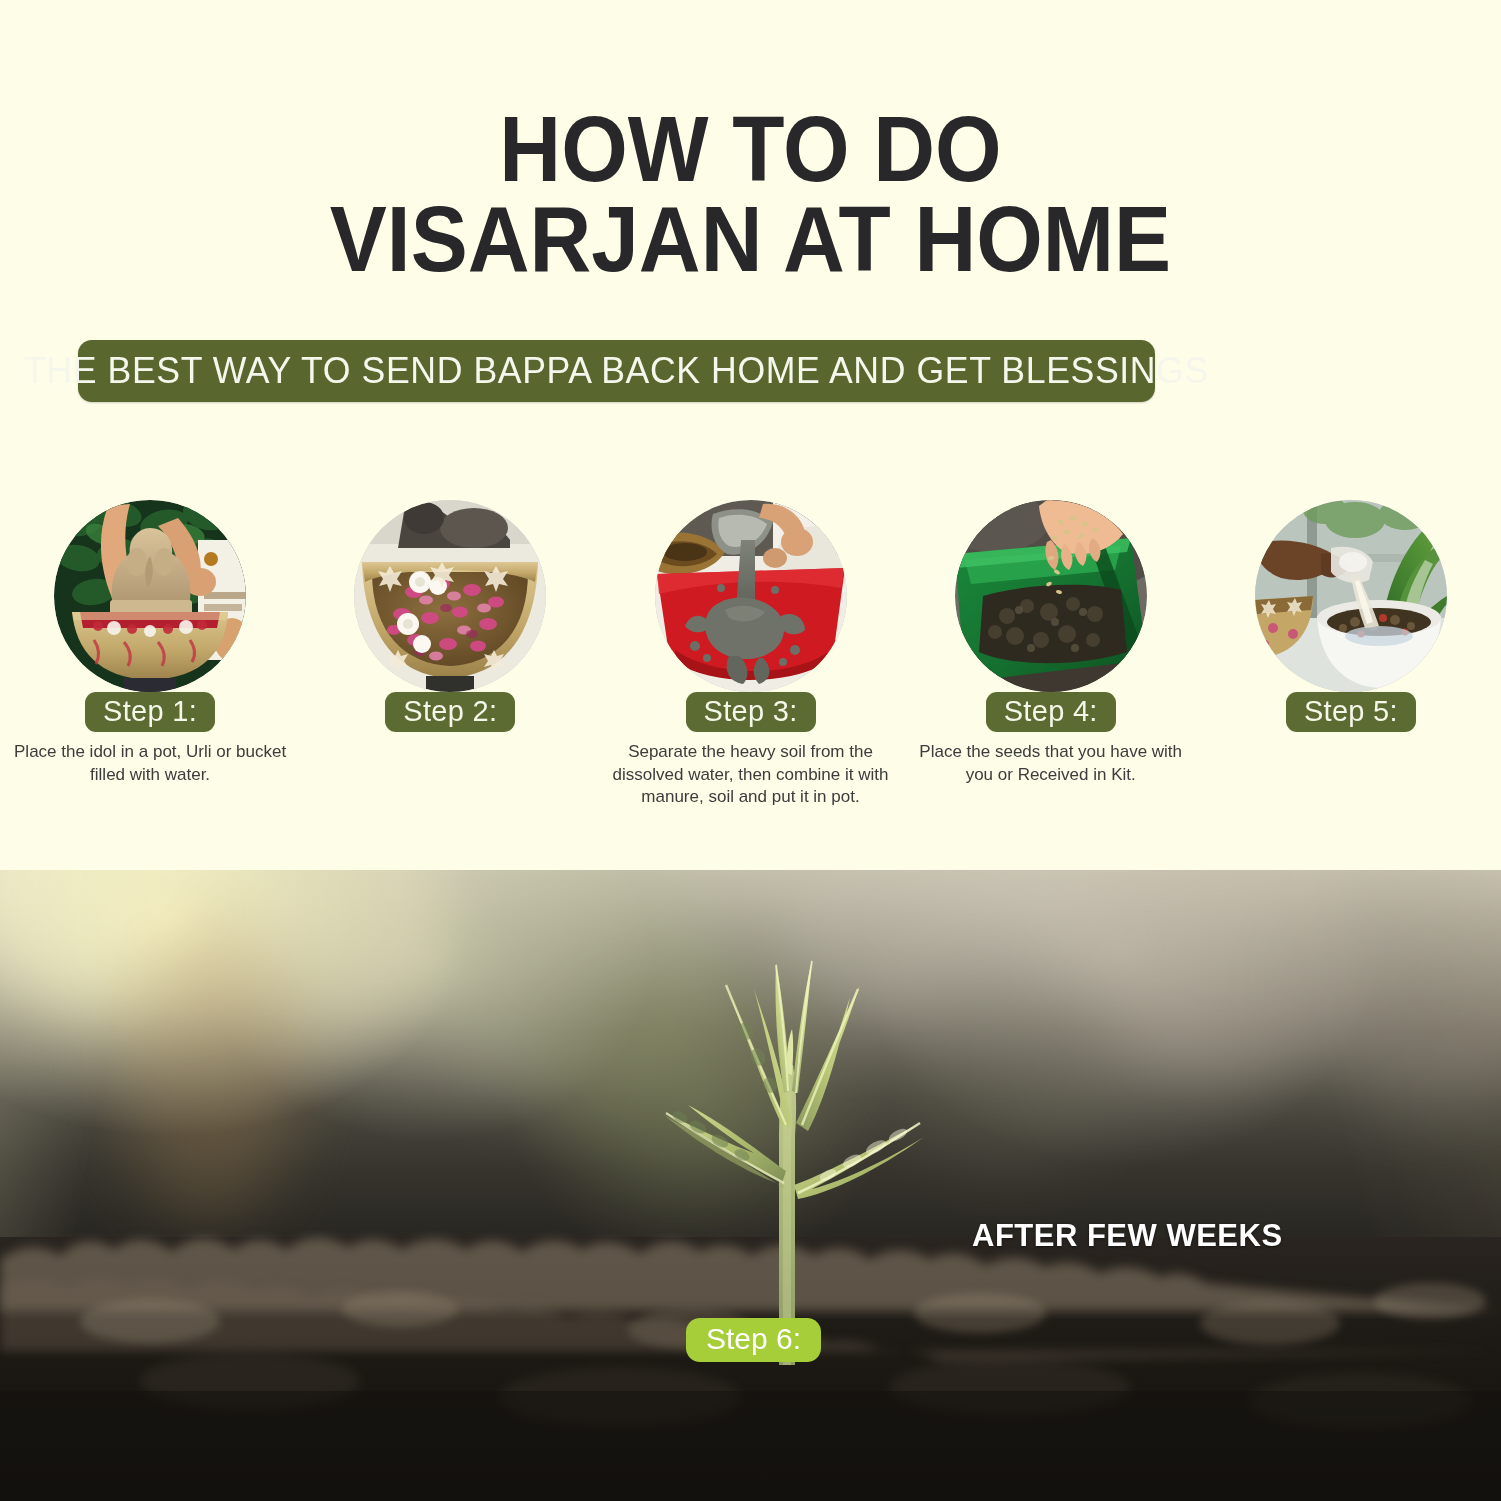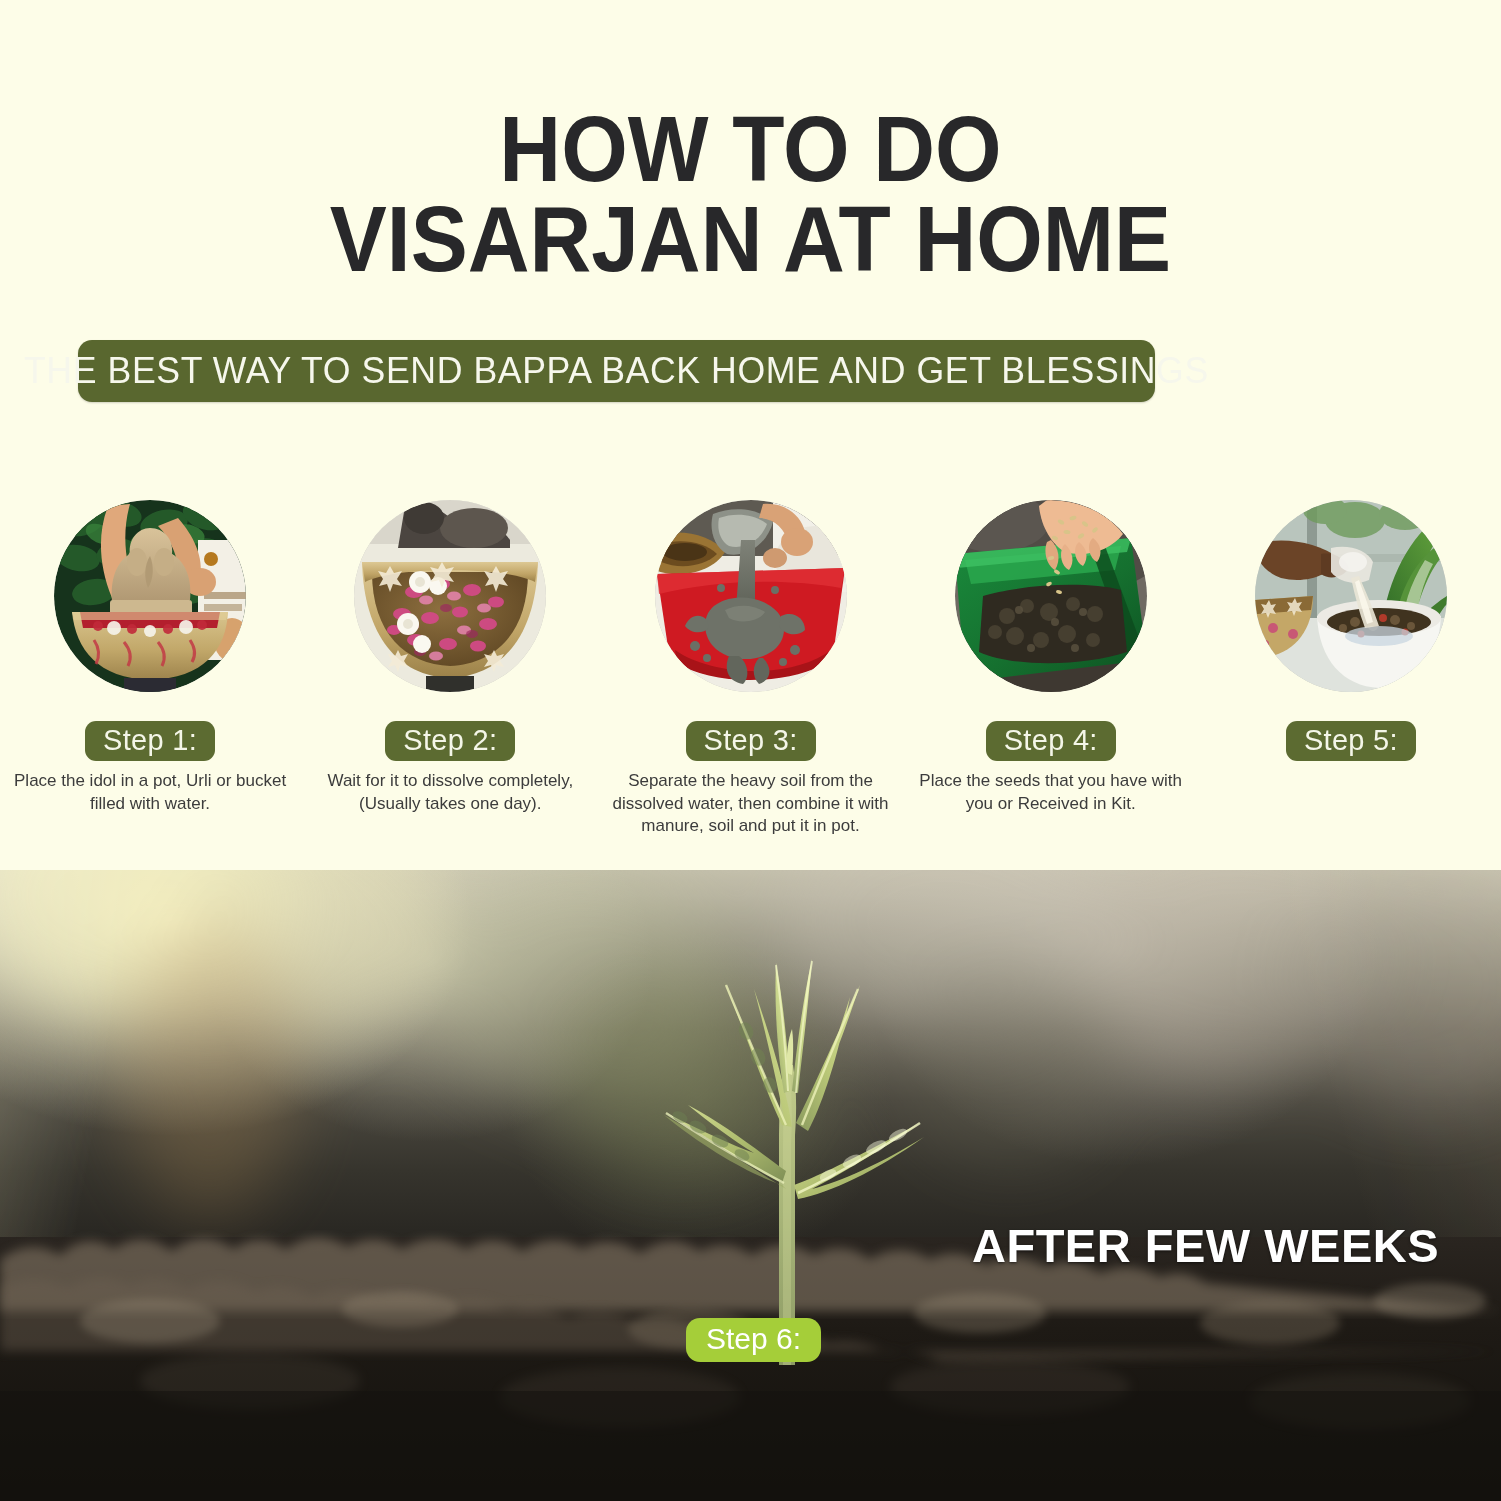--- a/index.html
+++ b/index.html
@@ -90,21 +90,20 @@
     height: 192px;
     border-radius: 50%;
     overflow: hidden;
     position: relative;
     background: #cfcfc6;
     box-shadow: 0 0 0 0 rgba(0,0,0,0);
   }
   .step-photo svg { display: block; width: 192px; height: 192px; }
 
   .step-badge {
-    margin-top: 29px;
     background: #5C6B31;
     color: #F4F6E8;
     border-radius: 11px;
     padding: 4px 18px 6px 18px;
     font-size: 29px;
     font-family: "Liberation Sans", sans-serif;
     font-weight: normal;
     line-height: 1.05;
     letter-spacing: 0.3px;
   }
@@ -178,21 +177,21 @@
     height: 420px;
   }
 
   .after-weeks {
     position: absolute;
     left: 972px;
     top: 1218px;
     color: #FFFFFF;
     font-family: "Liberation Sans Narrow", "Liberation Sans", sans-serif;
     font-weight: bold;
-    font-size: 47px;
+    font-size: 31px;
     letter-spacing: 0.5px;
     white-space: nowrap;
     z-index: 4;
     text-shadow: 0 1px 3px rgba(0,0,0,0.55);
   }
 
   .step6-badge {
     position: absolute;
     left: 686px;
     top: 1318px;
@@ -527,21 +526,20 @@
                 <path d="M88,62 l4,7 l8,-2 l-5,8 l5,7 l-9,-2 l-3,8 l-3,-8 l-8,2 l4,-7 l-5,-8 l8,2 Z"></path>
                 <path d="M142,66 l4,7 l8,-2 l-5,8 l5,7 l-9,-2 l-3,8 l-3,-8 l-8,2 l4,-7 l-5,-8 l8,2 Z"></path>
                 <path d="M44,150 l3,6 l7,-2 l-4,7 l4,6 l-8,-2 l-2,7 l-3,-7 l-7,2 l4,-6 l-4,-7 l7,2 Z"></path>
                 <path d="M140,150 l3,6 l7,-2 l-4,7 l4,6 l-8,-2 l-2,7 l-3,-7 l-7,2 l4,-6 l-4,-7 l7,2 Z"></path>
               </g>
               <rect x="72" y="176" width="48" height="16" fill="#30302c"></rect>
             </g>
           </svg>
         </div>
         <div class="step-badge">Step 2:</div>
-        <div class="step-caption">Wait for it to dissolve completely, (Usually takes one day).</div>
       </div>
 
       <div class="step-col">
         <div class="step-photo">
           <svg viewBox="0 0 192 192">
             <defs>
               <clipPath id="c3">
                   <circle cx="96" cy="96" r="96"></circle>
                 </clipPath>
               <linearGradient id="clayG" x1="0" y1="0" x2="0" y2="1">

